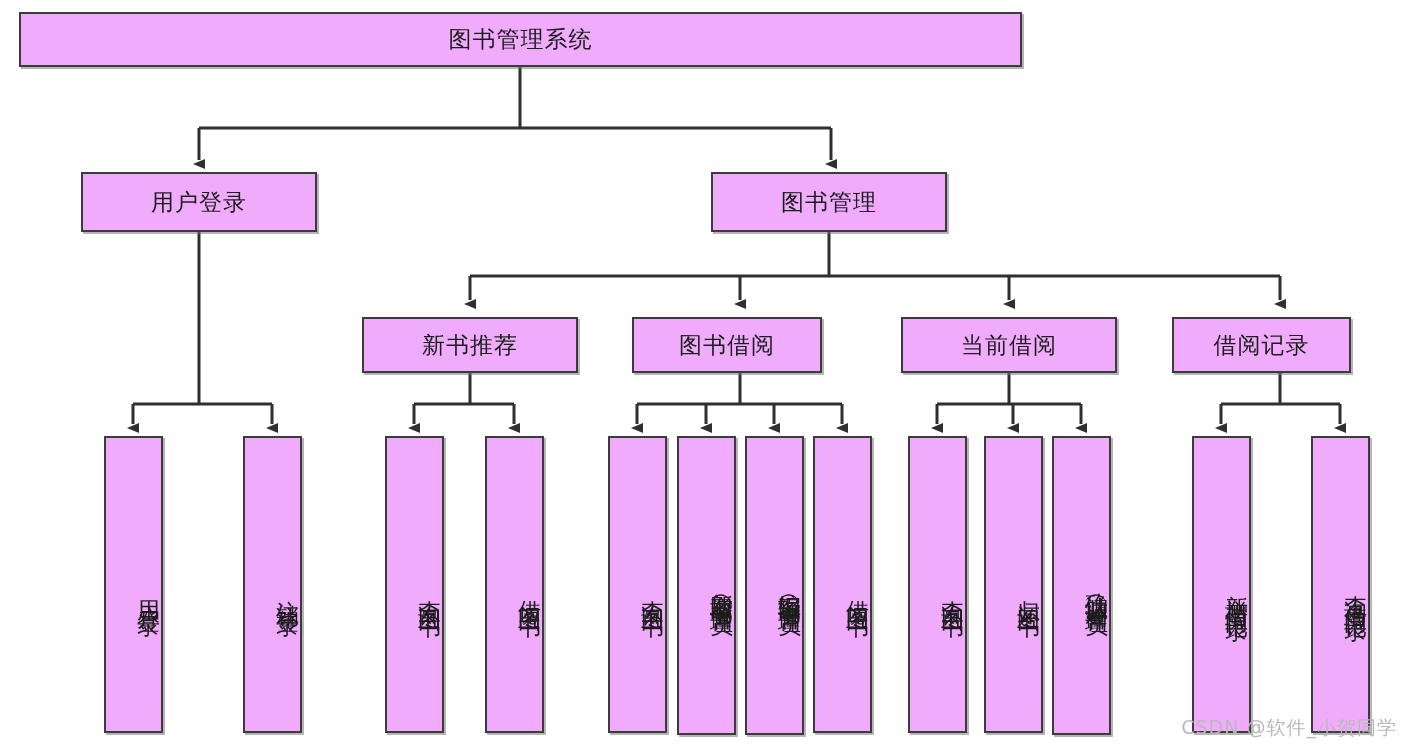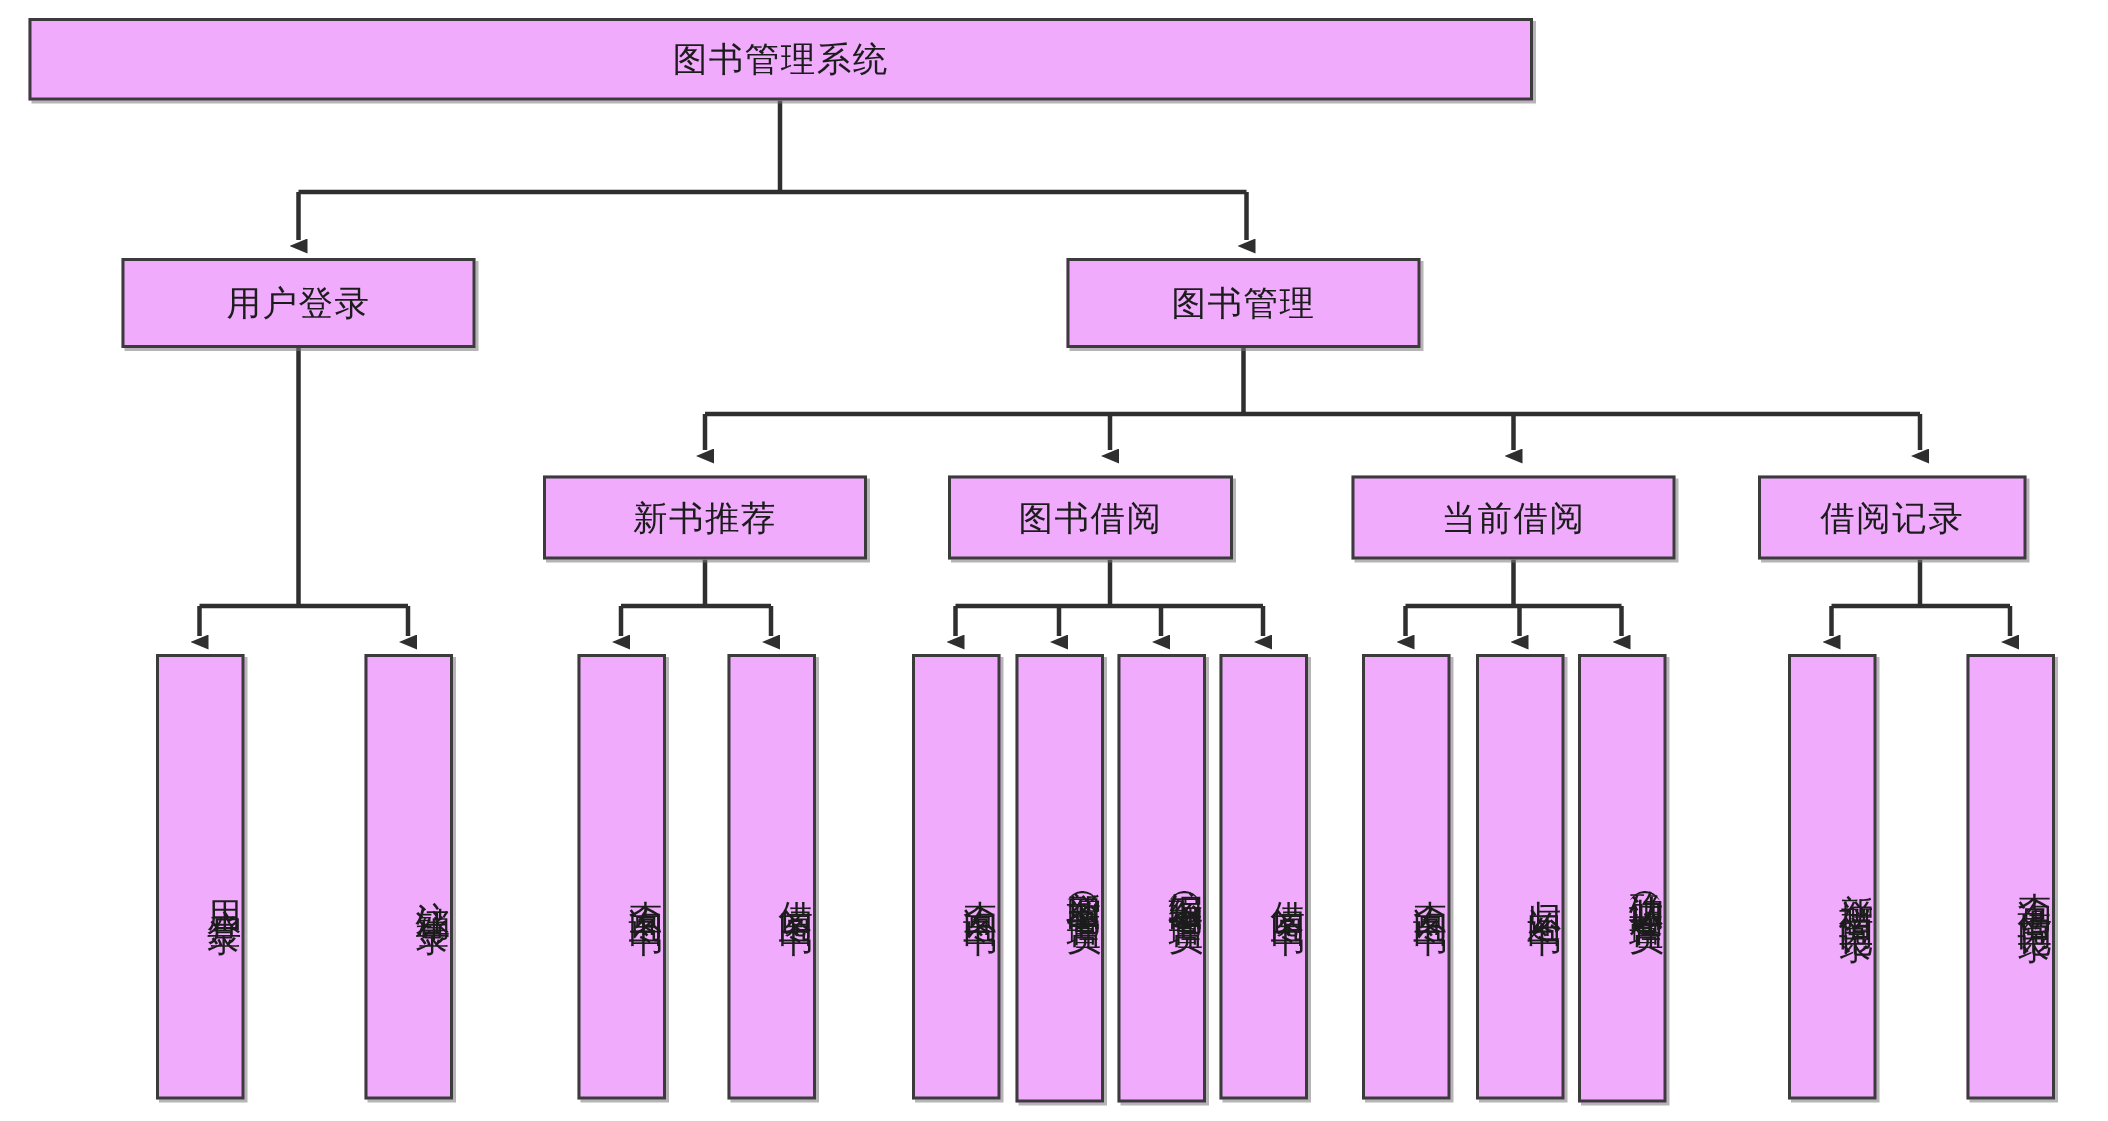--- a/index.html
+++ b/index.html
@@ -179,13 +179,14 @@
         <span class="node-label">确认归还（管理员）</span>
       </div>
       <div class="node v" style="left: 1192px; top: 436px; width: 59px; height: 297px;">
         <span class="node-label">新增借阅记录</span>
       </div>
       <div class="node v" style="left: 1311px; top: 436px; width: 59px; height: 297px;">
         <span class="node-label">查询借阅记录</span>
       </div>
     </div>
 
+  <div class="watermark">CSDN @软件_小贺同学</div>
 </div>
 
 </body></html>

